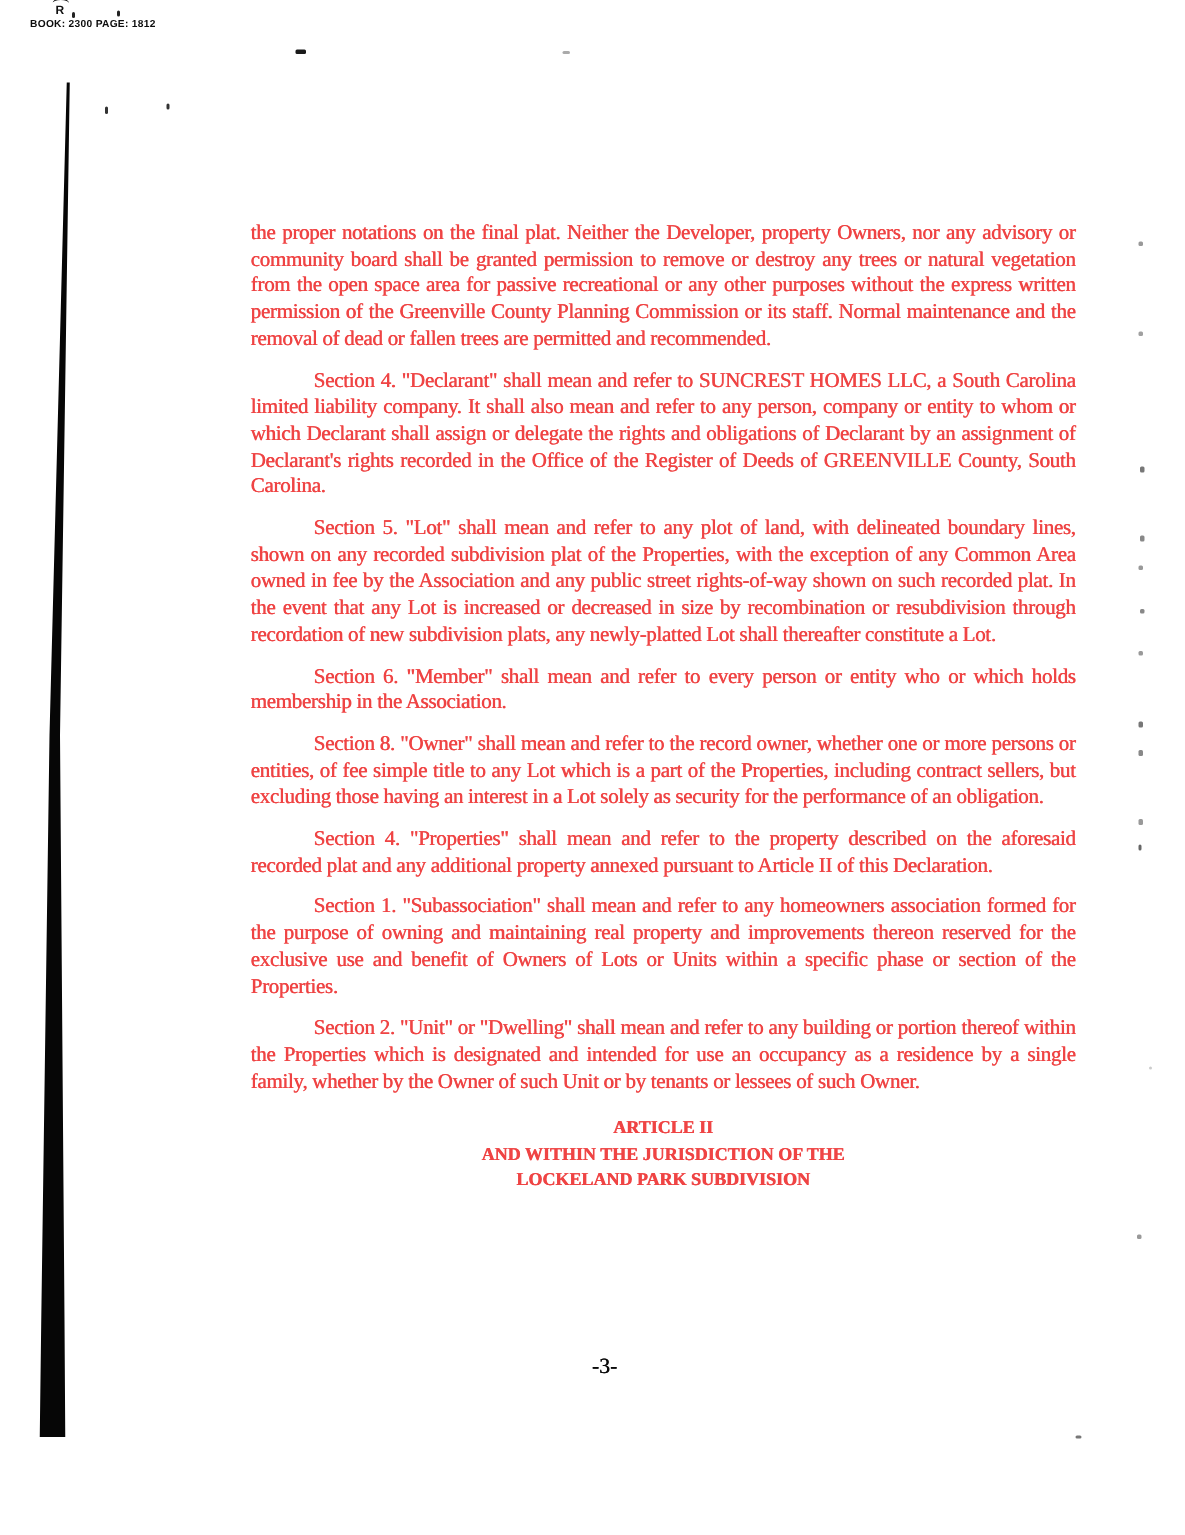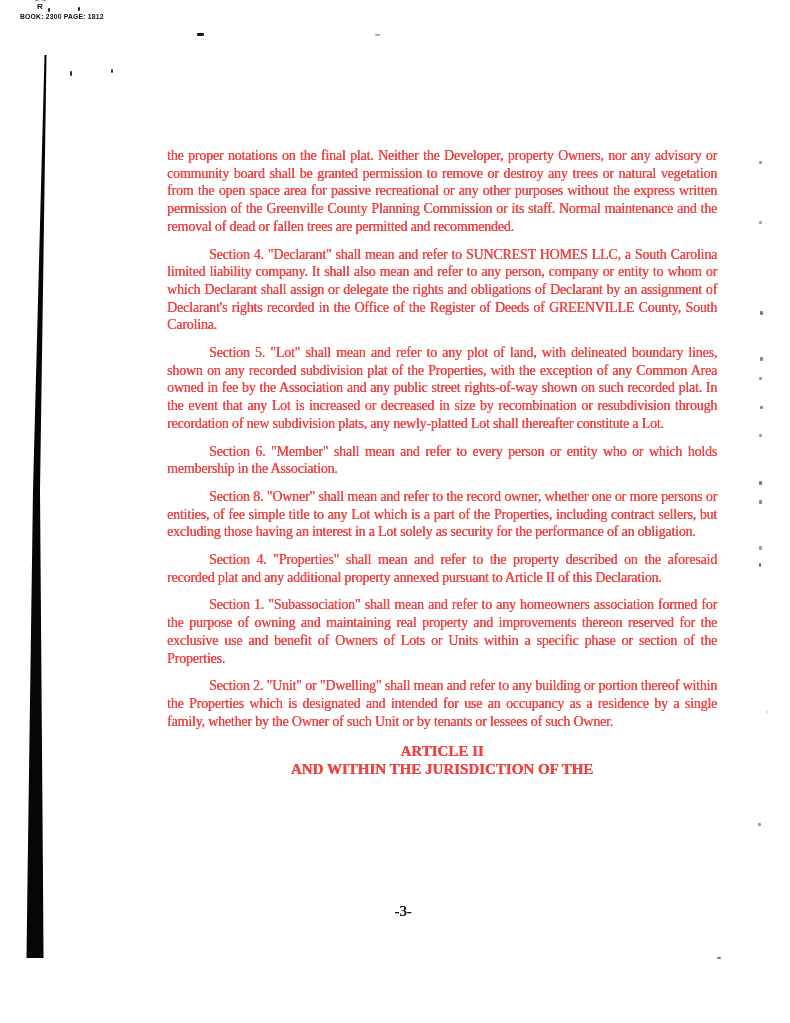--- a/index.html
+++ b/index.html
@@ -46,21 +46,21 @@
     margin-left:48px;
   }
   .para { margin:0 0 10px 0; }
   .para.ind { text-indent:42px; }
   .ulabel { text-underline-offset:1px; }
 
   .heading {
     margin-top:13px;
     text-align:center;
     font-weight:bold;
-    font-size:15px; line-height:17.4px;
+    font-size:12px; line-height:17.4px;
     letter-spacing:0;
     text-shadow:0.4px 0 0 currentColor;
   }
 
   .pagenum {
     position:absolute; left:128px; top:903px; width:550px;
     text-align:center;
     font-size:14.5px; color:#0a0a0a;
     text-shadow:0.3px 0 0 currentColor;
   }
@@ -93,20 +93,21 @@
 
     <p class="para ind"><span class="ulabel">Section 4</span><span>. "Properties" shall mean and refer to the property described on the aforesaid recorded plat and any additional property annexed pursuant to Article II of this Declaration.</span></p>
 
     <p class="para ind"><span class="ulabel">Section 1</span><span>. "Subassociation" shall mean and refer to any homeowners association formed for the purpose of owning and maintaining real property and improvements thereon reserved for the exclusive use and benefit of Owners of Lots or Units within a specific phase or section of the Properties.</span></p>
 
     <p class="para ind"><span class="ulabel">Section 2</span><span>. "Unit" or "Dwelling" shall mean and refer to any building or portion thereof within the Properties which is designated and intended for use an occupancy as a residence by a single family, whether by the Owner of such Unit or by tenants or lessees of such Owner.</span></p>
 
     <div class="heading">
       <div>ARTICLE II</div>
       <div>AND WITHIN THE JURISDICTION OF THE</div>
+      <div>LOCKELAND PARK SUBDIVISION</div>
     </div>
   </div>
 
   <div class="pagenum">-3-</div>
 
 <div class="speck" style="left: 48px; top: 8px; width: 1.5px; height: 3.5px; background: rgb(34, 34, 34);"></div>
     <div class="speck" style="left: 78px; top: 7px; width: 1.5px; height: 3.5px; background: rgb(34, 34, 34);"></div>
     <div class="speck" style="left: 70px; top: 71px; width: 1.8px; height: 5px; background: rgb(51, 51, 51);"></div>
     <div class="speck" style="left: 111px; top: 69px; width: 1.8px; height: 4px; background: rgb(51, 51, 51);"></div>
     <div class="speck" style="left: 197px; top: 33px; width: 7px; height: 2.5px; background: rgb(26, 26, 26);"></div>

